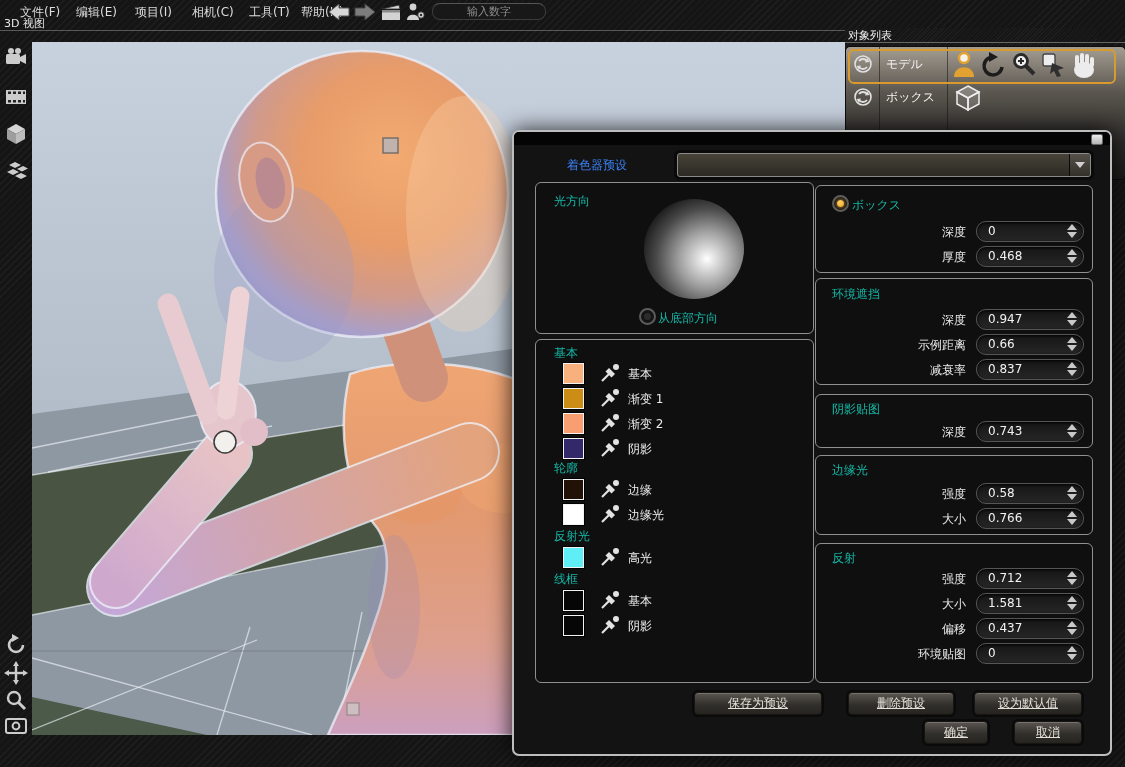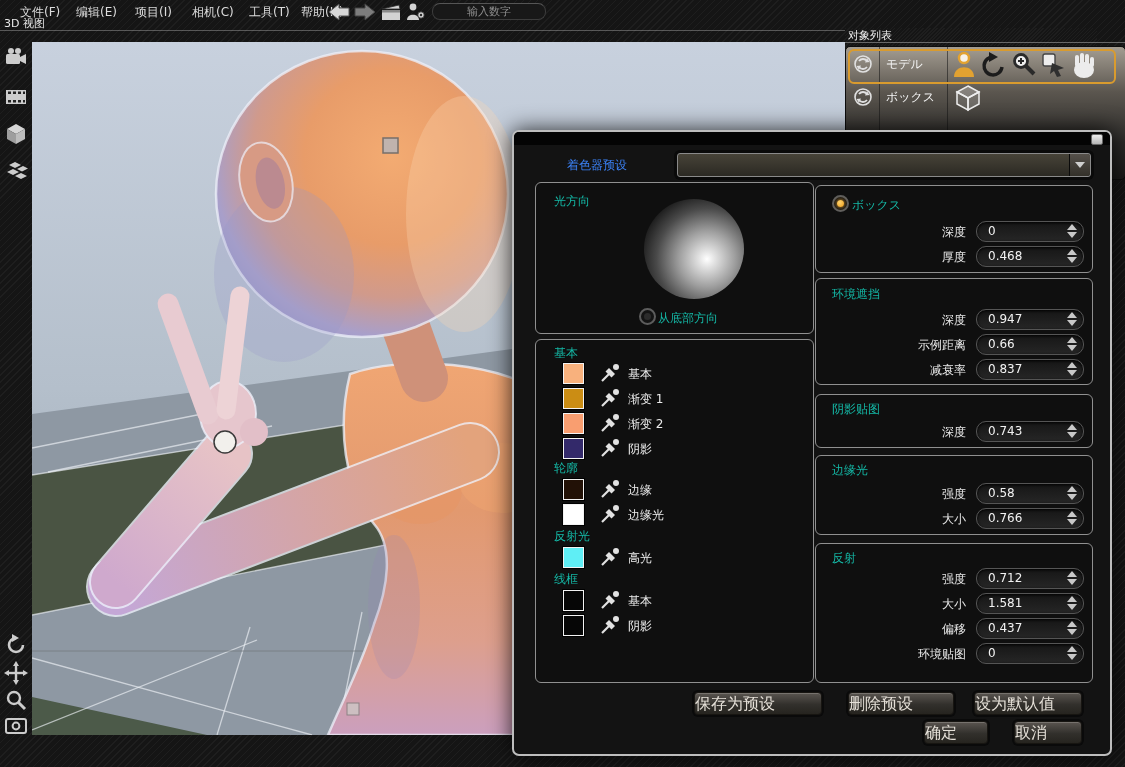--- a/index.html
+++ b/index.html
@@ -61,21 +61,21 @@
   .clabel{position:absolute;font-size:12px;color:#ececec;}
   .fl{position:absolute;font-size:12px;color:#e9e9e9;text-align:right;width:150px;}
   .nf{position:absolute;width:106px;height:19px;background:linear-gradient(#161616,#262626);
       border:1px solid #555;border-radius:10px;box-shadow:inset 0 1px 3px #000;}
   .nf .val{position:absolute;left:11px;top:2px;font-size:12px;color:#f2f2f2;}
   .nf .spin{position:absolute;right:5px;top:2px;width:12px;height:14px;}
   .spin .up{width:0;height:0;margin:0 auto 2px;border-left:5px solid transparent;border-right:5px solid transparent;border-bottom:6px solid #c9c9c9;}
   .spin .dn{width:0;height:0;margin:0 auto;border-left:5px solid transparent;border-right:5px solid transparent;border-top:6px solid #c9c9c9;}
   .dlg-btn{position:absolute;height:21px;background:linear-gradient(#5a5550,#32302c 55%,#26241f);
            border:1px solid #171511;border-radius:4px;box-shadow:0 0 0 2px #0a0a0a, inset 0 1px 0 rgba(255,255,255,0.18);
-           color:#e5e0d8;font-size:16px;text-align:left;line-height:21px;cursor:default;}
+           color:#e5e0d8;font-size:12px;text-align:center;line-height:21px;cursor:default;text-decoration:underline;}
 </style>
 </head>
 <body>
 
 <div class="app">
 
   <div>
     <span class="menu-item" style="left:16px">文件(F)</span>
     <span class="menu-item" style="left:72px">编辑(E)</span>
     <span class="menu-item" style="left:131px">项目(I)</span>

